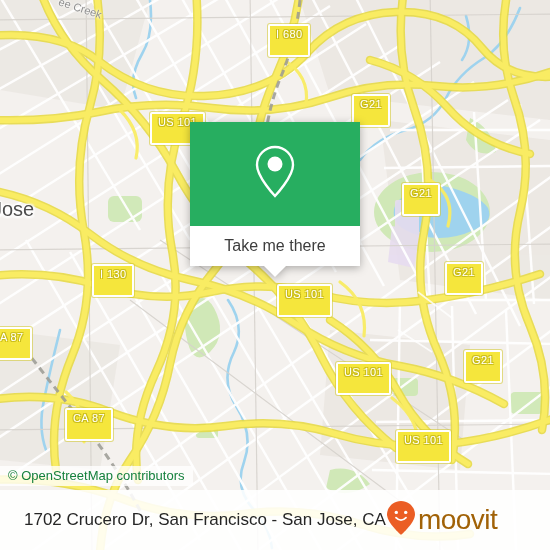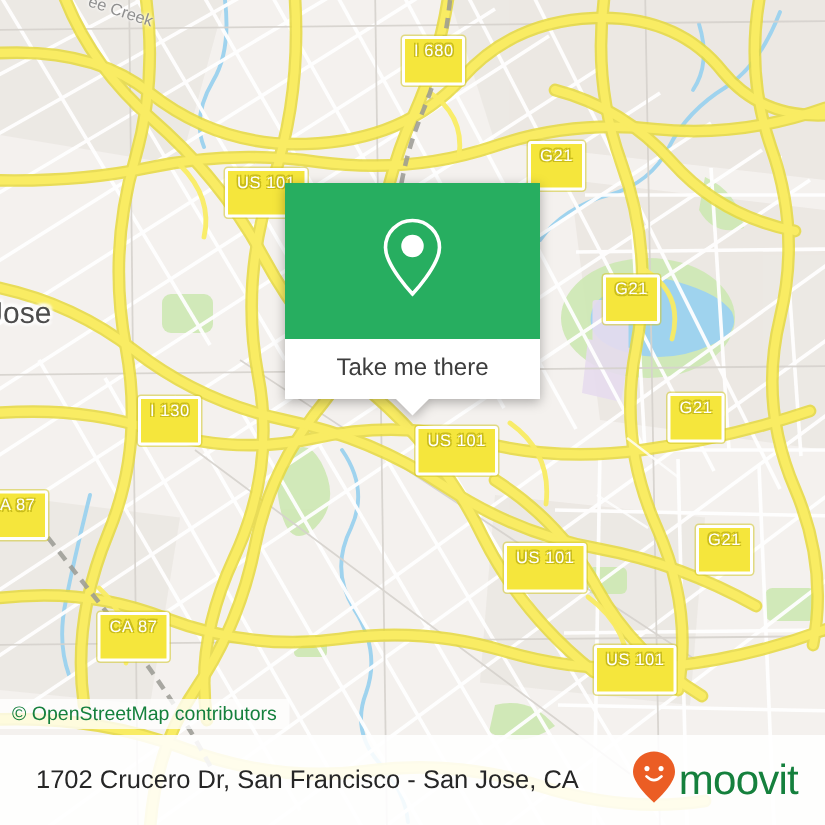--- a/index.html
+++ b/index.html
@@ -126,37 +126,36 @@
   
   #bottom-bar {
     position: absolute;
     left: 0;
     right: 0;
     bottom: 0;
     height: 60px;
     background: rgba(255,255,255,.88);
     display: flex;
     align-items: center;
-    justify-content: space-between;
     padding: 0 18px 0 24px;
     box-sizing: border-box;
     margin-top: 48px;
   }
   #address {
     color: #262626;
     font-size: 17px;
     white-space: nowrap;
   }
   #brand {
     display: flex;
     align-items: center;
     gap: 2px;
   }
   #brand-wordmark {
-    color: #15803d;
+    color: #a16207;
     font-size: 28px;
     letter-spacing: -.5px;
     line-height: 1;
   }
 </style>
 </head>
 <body>
 
 <div id="app">
 

